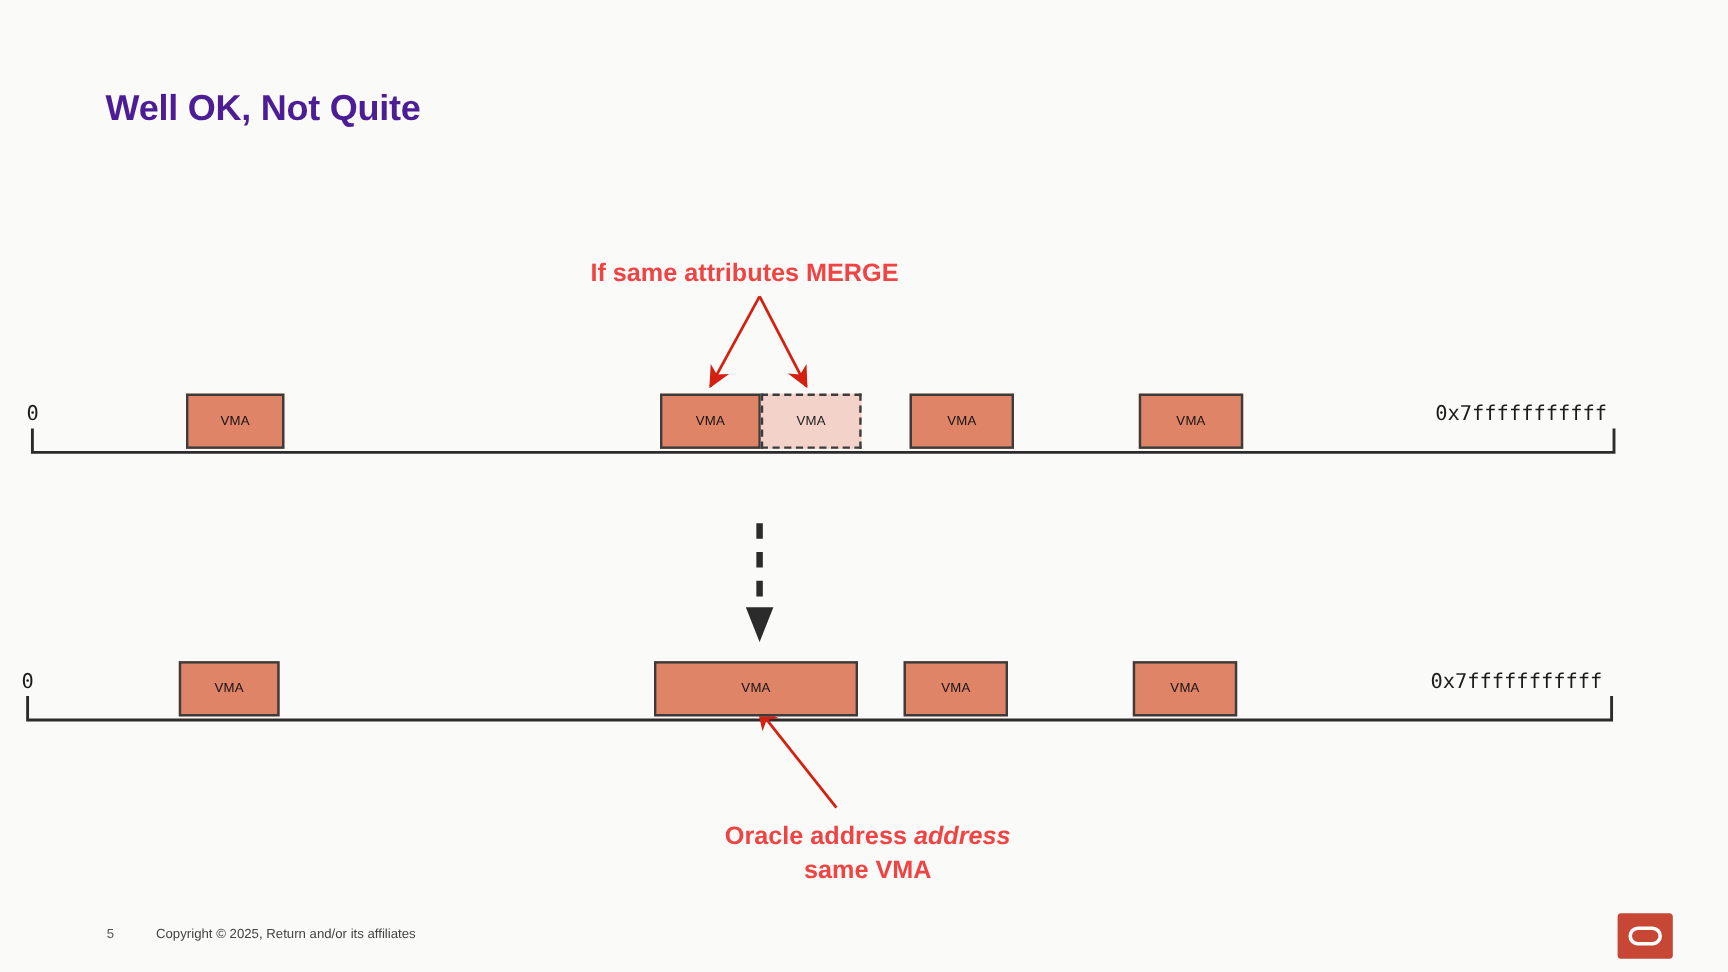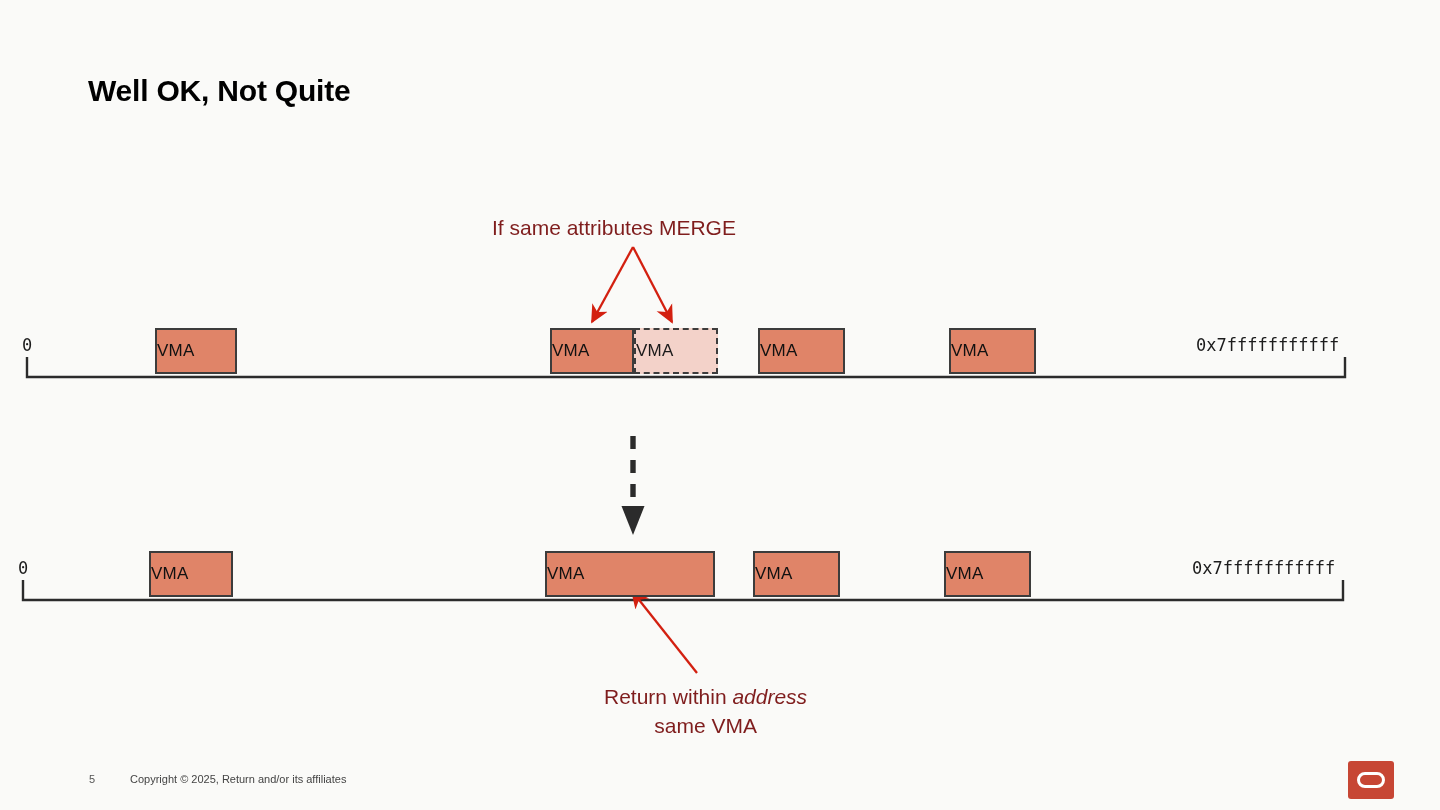--- a/index.html
+++ b/index.html
@@ -15,21 +15,21 @@
     overflow: hidden;
   }
 
   
   .slide-title {
     position: absolute;
     left: 88px;
     top: 74px;
     font-size: 30px;
     font-weight: bold;
-    color: #000000;
+    color: #4c1d95;
     letter-spacing: -0.2px;
     white-space: nowrap;
   }
 
   
   .diagram {
     position: absolute;
     left: 0;
     top: 0;
     width: 1440px;
@@ -44,25 +44,25 @@
     position: absolute;
     left: 0;
   }
 
   .vma-box {
     position: absolute;
     box-sizing: border-box;
     background: #E08468;
     border: 2px solid #3C3C3C;
     color: #111111;
-    font-size: 17px;
+    font-size: 11px;
     font-family: "Liberation Sans", sans-serif;
     display: flex;
     align-items: center;
-    justify-content: flex-start;
+    justify-content: center;
     letter-spacing: 0.2px;
   }
   .vma-box.ghost {
     background: #F3D2C9;
     border: 2px dashed #3C3C3C;
     color: #1A1A1A;
   }
 
   .addr-label {
     position: absolute;
@@ -71,26 +71,27 @@
     color: #1C1C1C;
     white-space: nowrap;
   }
   .addr-label.zero {
     letter-spacing: 0;
   }
 
   
   .annot {
     position: absolute;
-    color: #7f1d1d;
+    color: #ef4444;
     font-family: "Liberation Sans", sans-serif;
     font-size: 21px;
     text-align: center;
     white-space: nowrap;
     line-height: 29px;
+    font-weight: bold;
   }
   .annot i { font-style: italic; }
 
   
   .footer-page {
     position: absolute;
     left: 89px;
     top: 773px;
     font-size: 11px;
     color: #555555;
@@ -209,21 +210,21 @@
   </div>
 
   <div class="vma-box" style="left:944px; top:551px; width:87px; height:46px;">
     <span>VMA</span>
   </div>
 </div>
 
 <div class="annot" style="left:492px; top:213px;">If same attributes MERGE</div>
 
 <div class="annot" style="left:604px; top:682px; text-align:center;">
-  <span>Return within </span><i>address</i><br>
+  <span>Oracle address </span><i>address</i><br>
   <span>same VMA</span>
 </div>
 
 <div class="footer-page">5</div>
 
 <div class="footer-copy">Copyright © 2025, Return and/or its affiliates</div>
 
 <div class="oracle-logo">
   <div class="ring"></div>
 </div>

